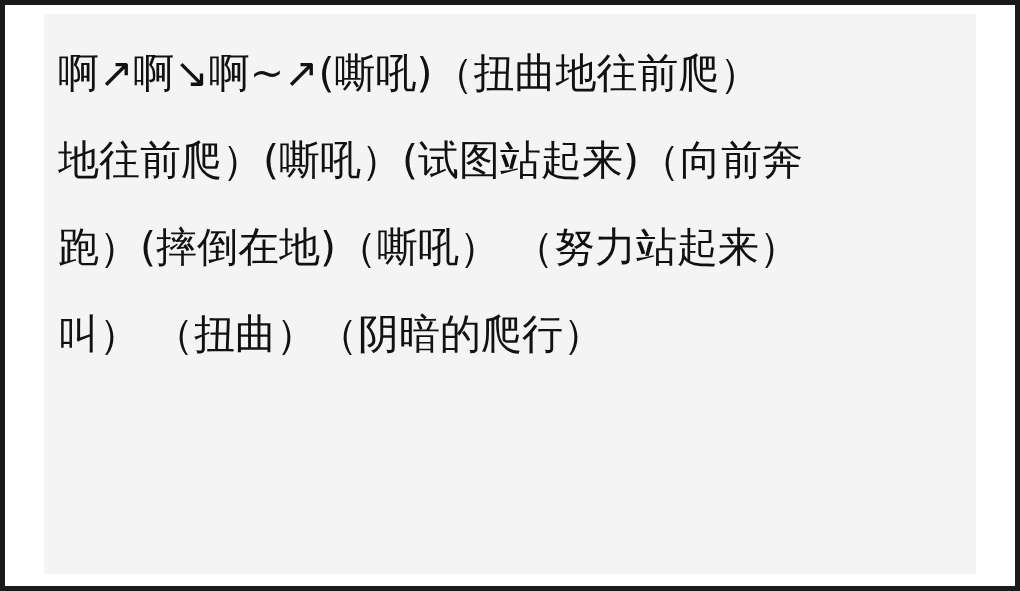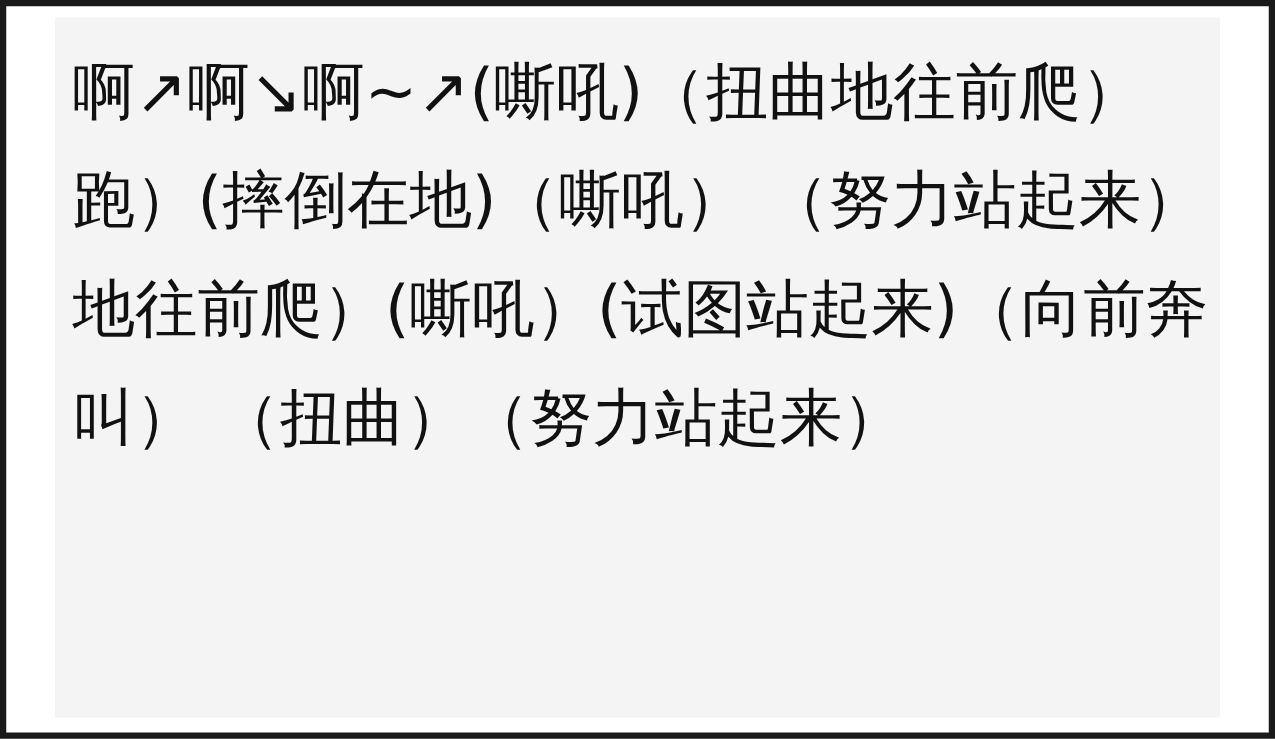--- a/index.html
+++ b/index.html
@@ -43,37 +43,37 @@
   }
   #text-block {
     position: absolute;
     left: 58px;
     top: 30px;
     width: 904px;
     box-sizing: border-box;
     padding: 0;
   }
   .line {
-    font-size: 50px;
+    font-size: 41px;
     line-height: 87px;
     color: #111111;
     letter-spacing: 0px;
     white-space: pre;
     font-weight: 400;
   }
 </style>
 </head>
 <body>
 
 <div id="page">
 
   <div id="text-panel"></div>
 
   <div id="text-block">
     <div class="line">啊↗啊↘啊~↗(嘶吼)（扭曲地往前爬）</div>
+    <div class="line">地往前爬）(嘶吼）(试图站起来)（向前奔</div>
     <div class="line">跑）(摔倒在地)（嘶吼） （努力站起来）</div>
-    <div class="line">地往前爬）(嘶吼）(试图站起来)（向前奔</div>
-    <div class="line">叫） （扭曲）（努力站起来）</div>
+    <div class="line">叫） （扭曲）（阴暗的爬行）</div>
   </div>
 
   <div id="frame-border"></div>
 
 </div>
 
 </body></html>

